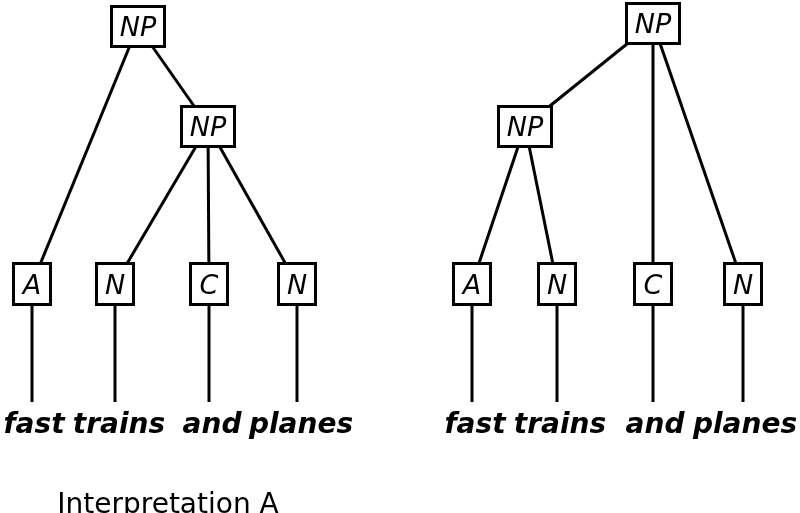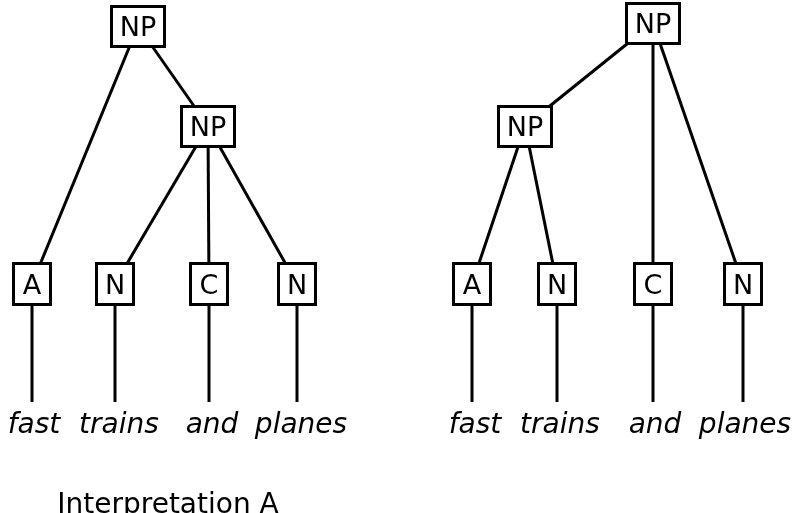--- a/index.html
+++ b/index.html
@@ -12,29 +12,30 @@
     overflow:hidden;
   }
   #edge-layer{position:absolute;left:0;top:0;}
   #edge-layer line{stroke:#000;stroke-width:3;stroke-linecap:butt;}
   .node{
     position:absolute;
     box-sizing:border-box;
     border:3px solid #000;
     background:#fff;
     display:flex;align-items:center;justify-content:center;
-    font-size:27px;line-height:1;
+    font-size:27px;line-height:1;font-style:italic;
   }
   .word{
     position:absolute;
     top:410px;
     transform:translateX(-50%);
     font-style:italic;
     font-size:28px;line-height:1;
     white-space:nowrap;
+    font-weight:bold;
   }
   .caption{
     position:absolute;
     top:490px;
     transform:translateX(-50%);
     font-size:28px;line-height:1;
     white-space:nowrap;
   }
   .caption-a{left:168px;}
   .caption-b{left:621px;}

